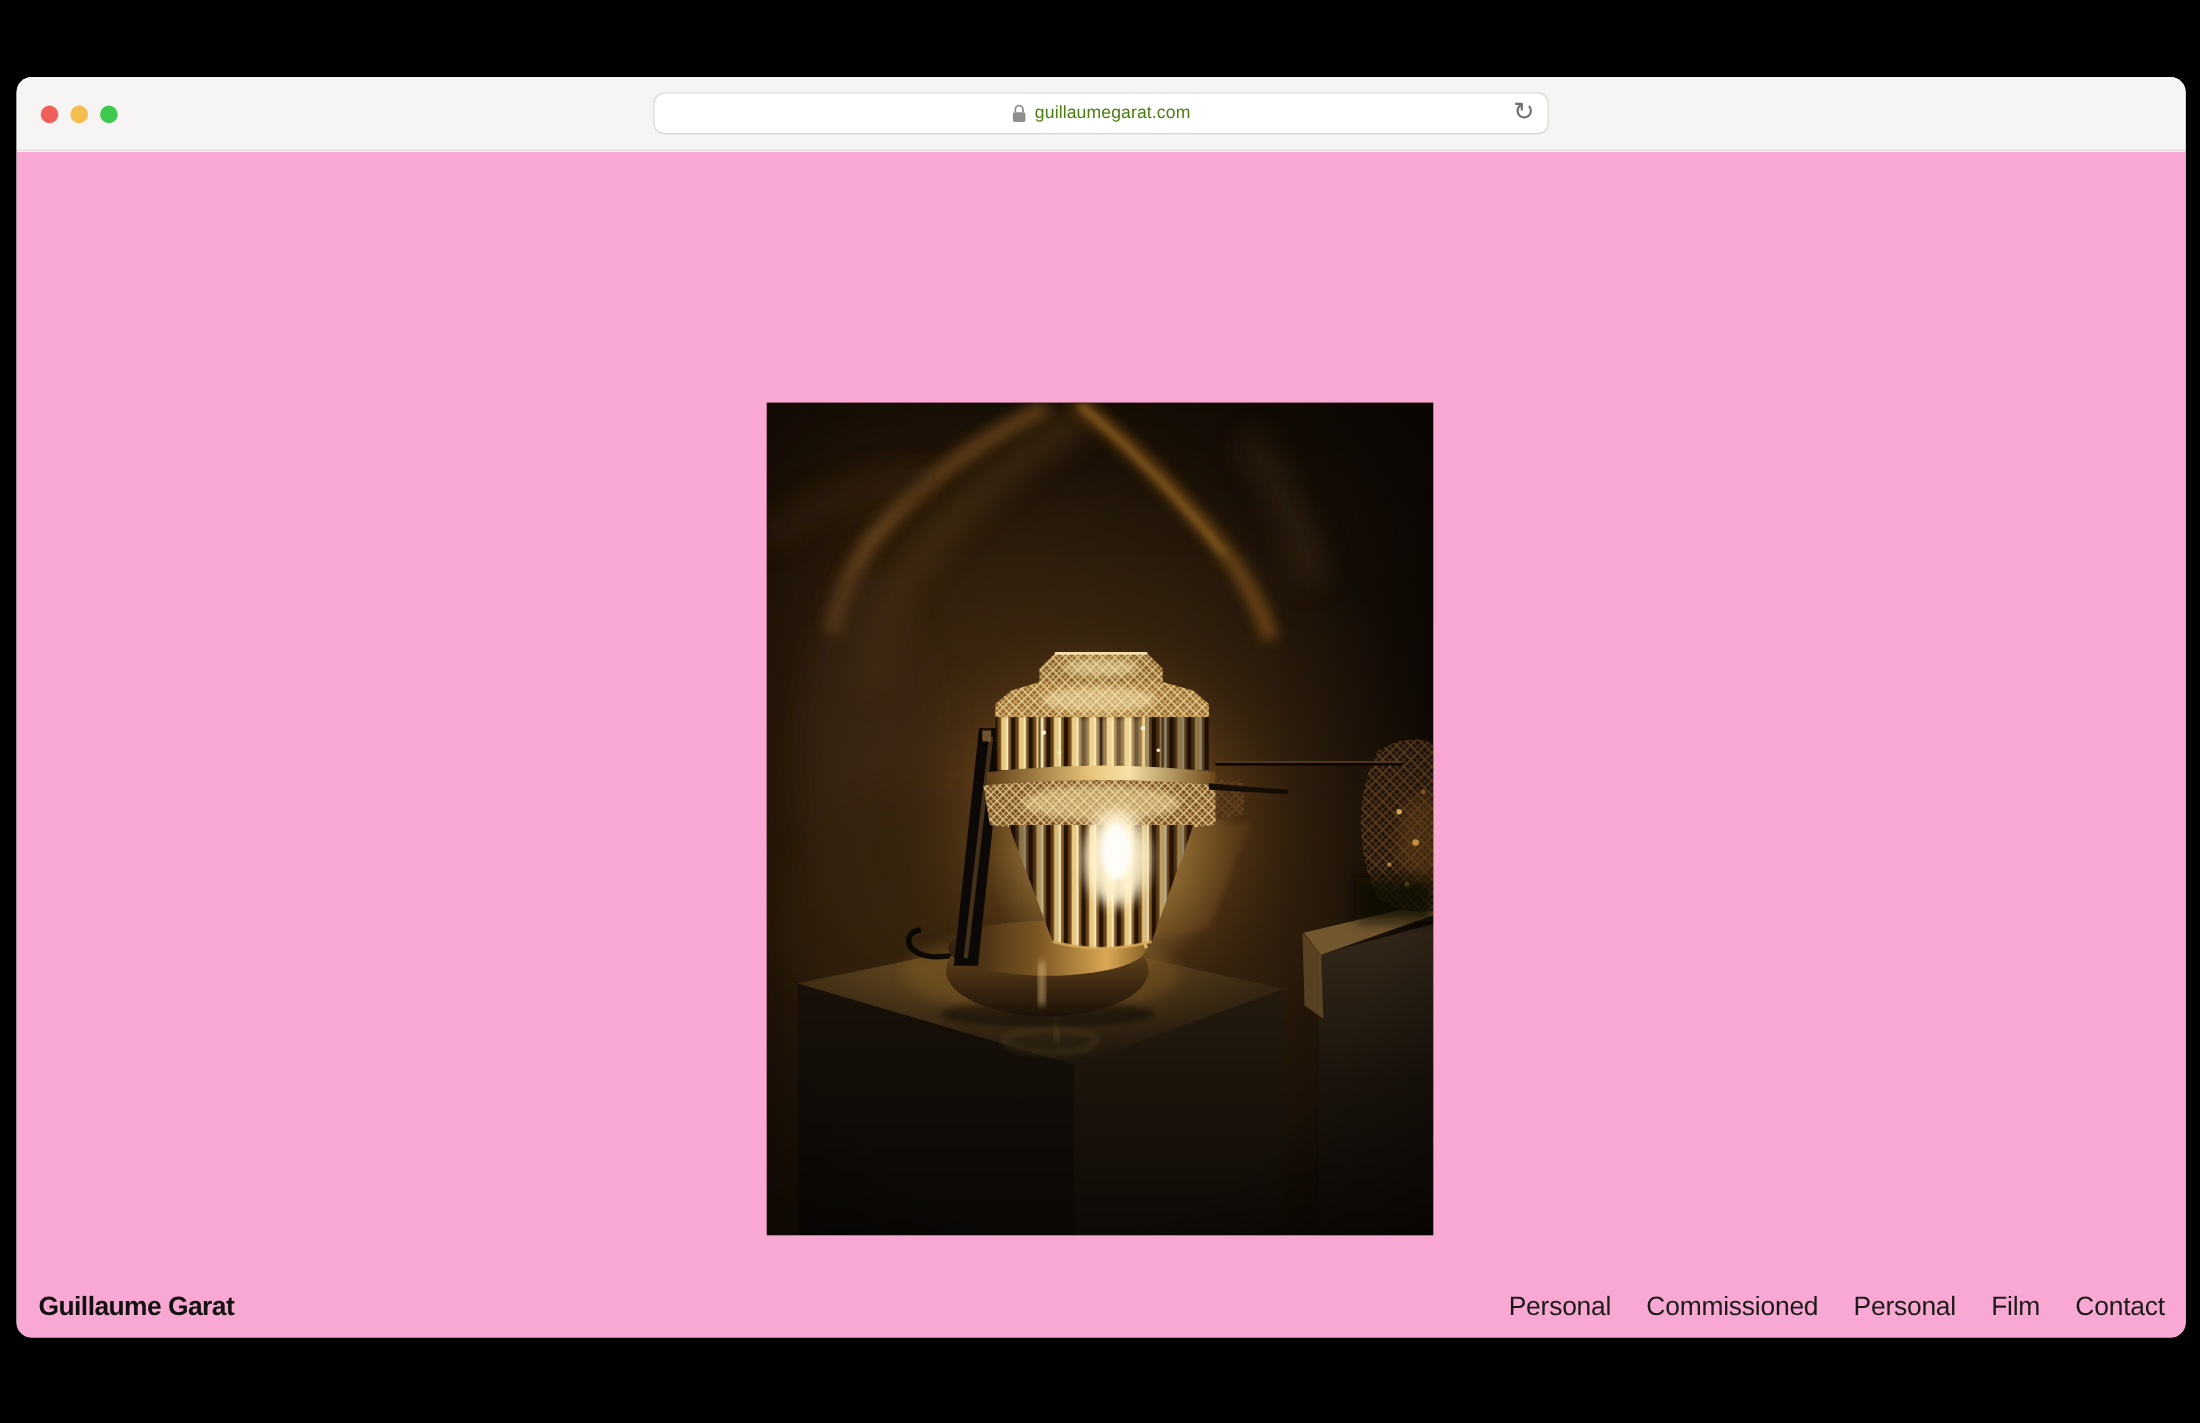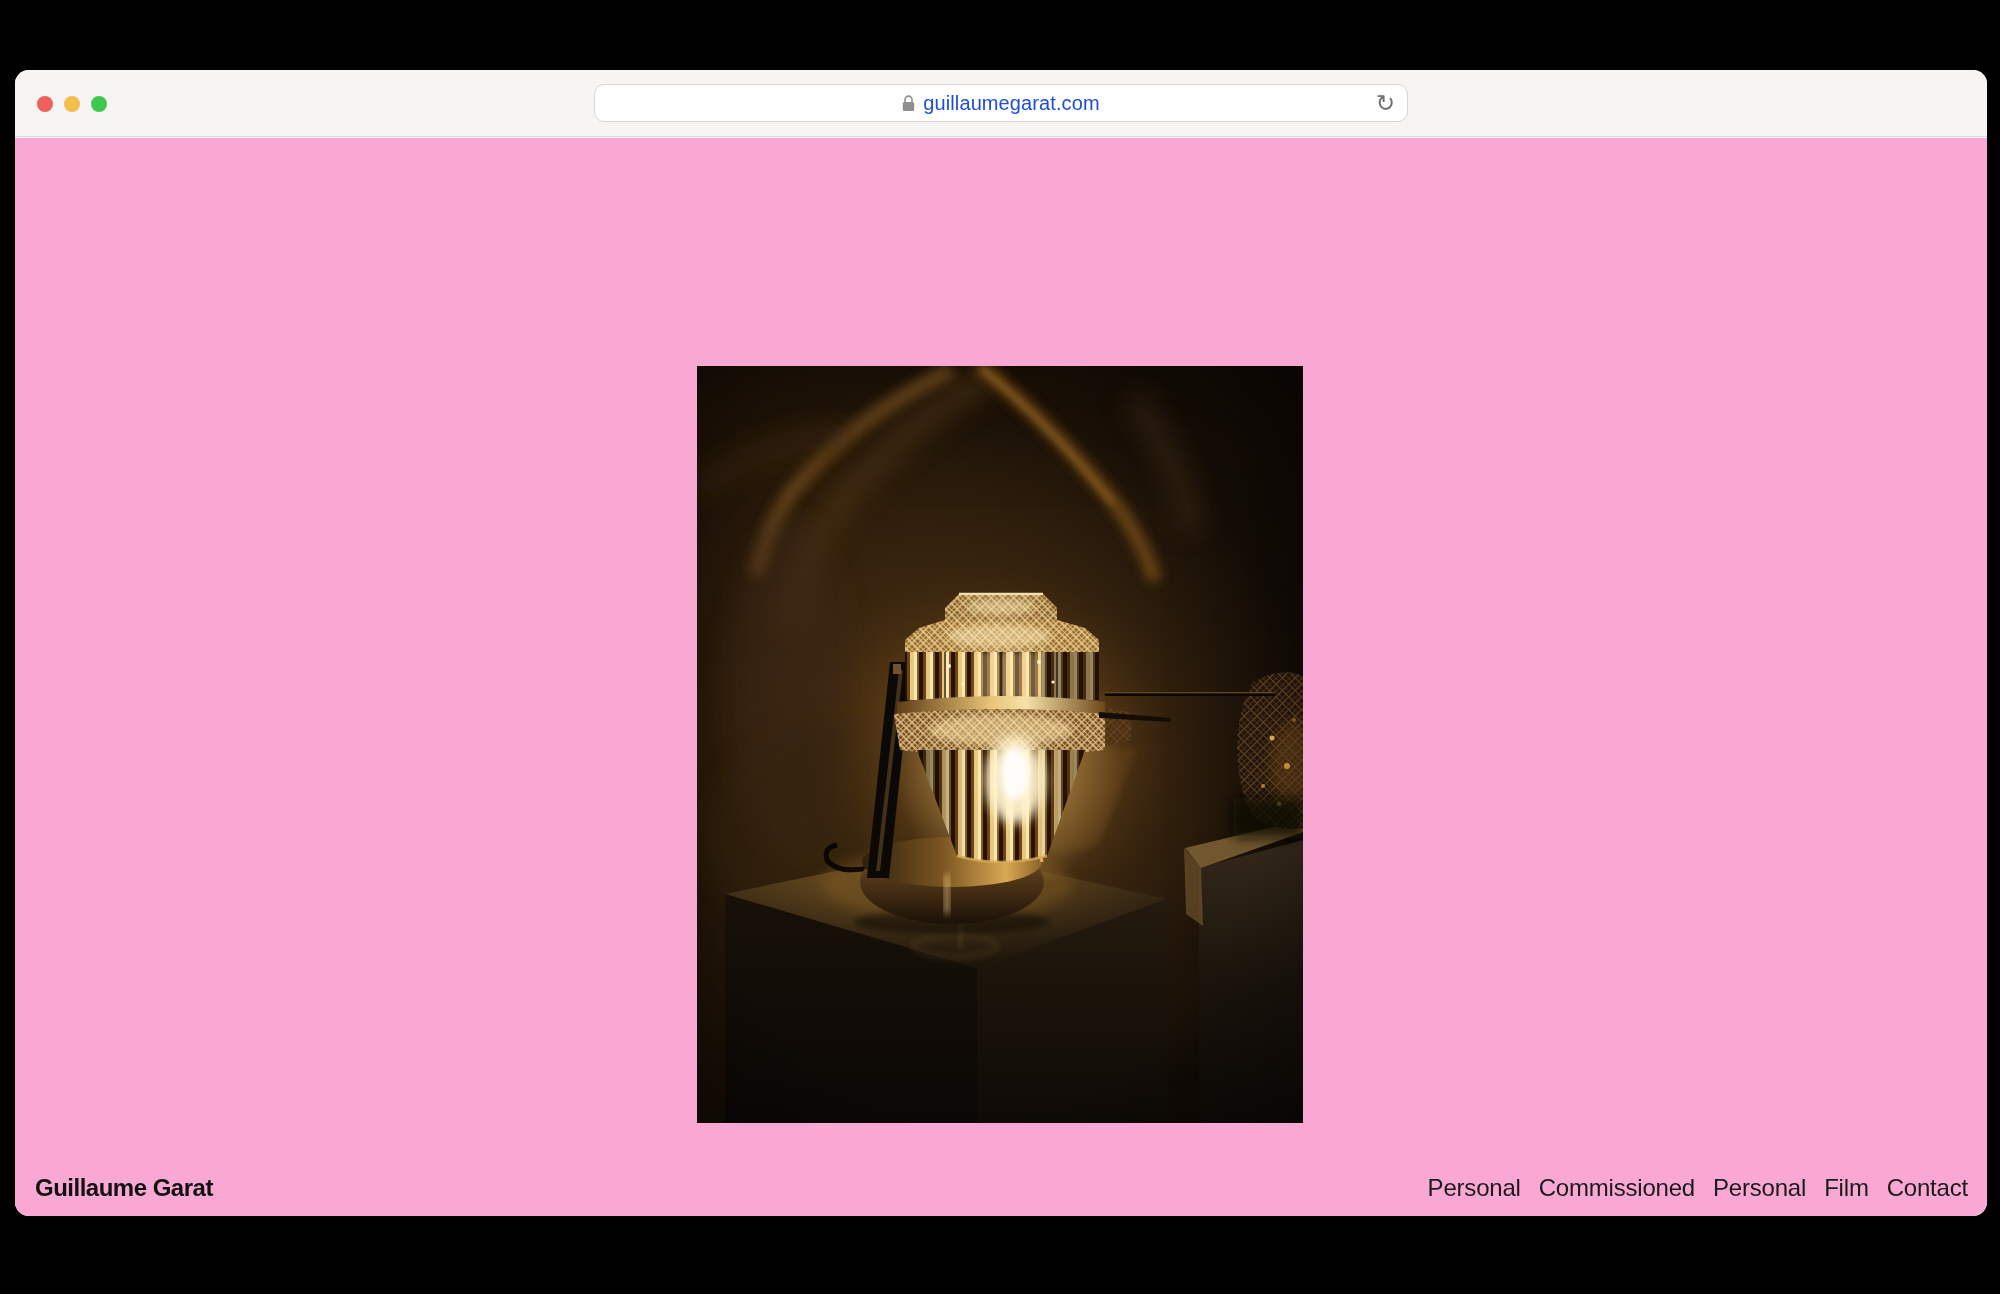--- a/index.html
+++ b/index.html
@@ -23,21 +23,21 @@
   .light.min   { background:#f4bd4d; }
   .light.zoomb { background:#3ec94e; }
 
   .urlbar {
     position:absolute; left:50%; transform:translateX(-50%); top:14px;
     width:814px; height:38px; background:#fff;
     border:1px solid #d7d4d1; border-radius:10px;
     display:flex; align-items:center; justify-content:center;
   }
   .urlbar .lock { display:inline-block; margin-right:8px; line-height:0; }
-  .urlbar .url-text { font-size:20px; color:#1d4ed8; letter-spacing:0.1px; }
+  .urlbar .url-text { font-size:16px; color:#4d7c0f; letter-spacing:0.1px; }
   .reload-btn {
     position:absolute; right:8px; top:50%; transform:translateY(-50%);
     background:none; border:none; font-size:23px; color:#6e6e6e; line-height:1;
     font-family:"DejaVu Sans",sans-serif; cursor:default; padding:2px 4px;
   }
 
   
   .content { position:absolute; left:0; top:68px; right:0; bottom:0; background:#f9a8d4; }
 
   .photo {
@@ -52,21 +52,21 @@
 
   
   .footer {
     position:absolute; left:20px; right:19px; bottom:14px;
     display:flex; justify-content:space-between; align-items:baseline;
   }
   .brand {
     font-size:24px; font-weight:bold; color:#121212; letter-spacing:-0.5px;
     text-decoration:none;
   }
-  .nav { display:flex; gap:18px; }
+  .nav { display:flex; gap:32px; }
   .nav a { font-size:24px; color:#1b1b1b; text-decoration:none; letter-spacing:-0.2px; }
 </style>
 </head>
 <body>
 
 <div class="window">
 
   <div class="toolbar">
     <div class="traffic">
       <button class="light close"></button>

